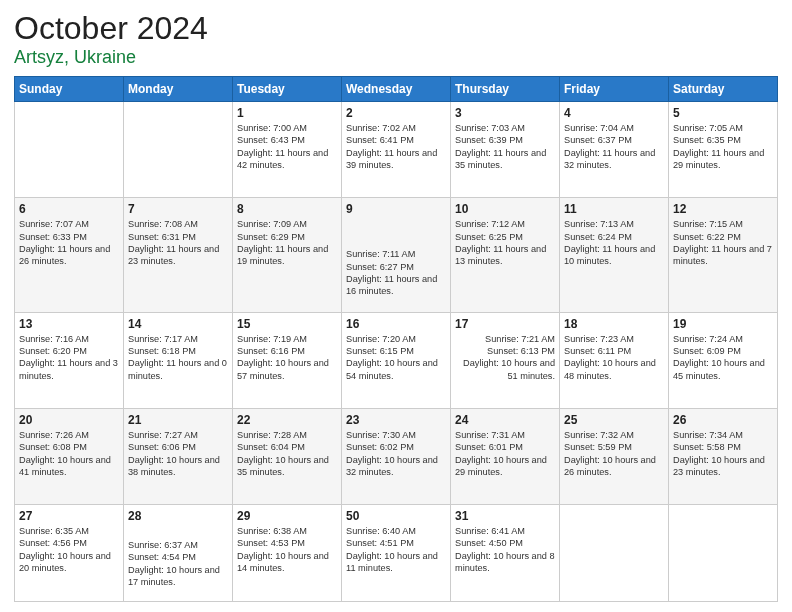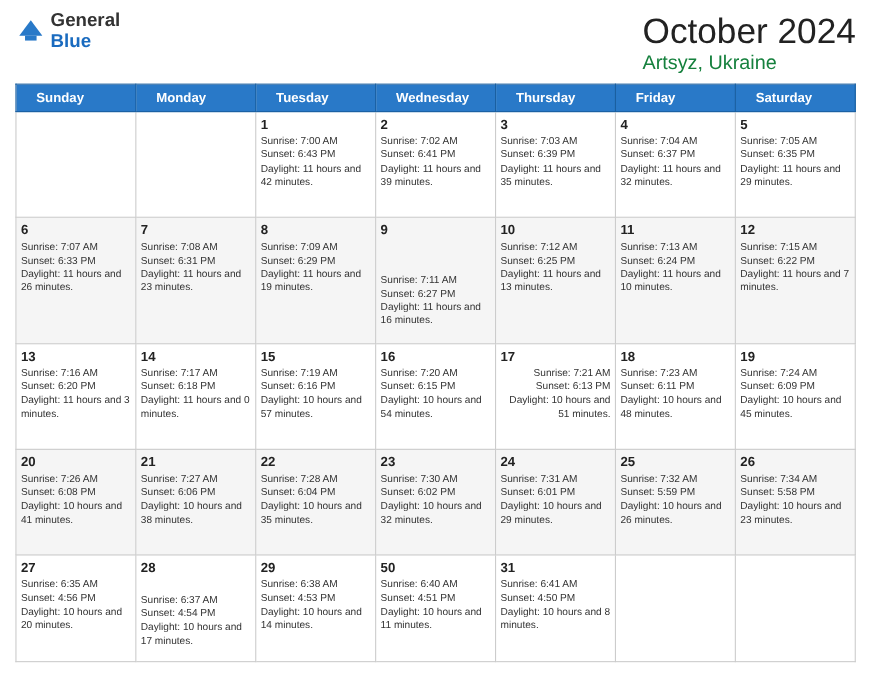--- a/index.html
+++ b/index.html
@@ -64,21 +64,21 @@
       border: 1px solid #ccc;
       border-collapse: collapse;
       width: 100%;
       table-layout: fixed;
     }
     .calendar thead tr th {
       background-color: #2979c8;
       color: #fff;
       font-size: 12px;
       font-weight: bold;
-      padding: 5px 18px;
+      padding: 5px 4px;
       border: 1px solid #1a5fa0;
       text-align: left;
     }
     .calendar tbody tr td {
       border: 1px solid #ccc;
       vertical-align: top;
       padding: 4px 4px;
       font-size: 9.5px;
       color: #333;
       height: 88px;
@@ -101,30 +101,20 @@
     }
     td.empty {
       background: #fafafa;
     }
   </style>
 </head>
 <body>
 
 <div class="page">
   <div class="header">
-    <div class="logo">
-      <svg class="logo-icon" viewBox="0 0 32 32">
-        <polygon points="16,4 28,20 4,20" fill="#2979c8"></polygon>
-        <rect x="10" y="20" width="12" height="5" fill="#2979c8"></rect>
-      </svg>
-      <div class="logo-text">
-        <span class="logo-general">General</span>
-        <span class="logo-blue">Blue</span>
-      </div>
-    </div>
     <div class="title-block">
       <div class="month-title">October 2024</div>
       <div class="subtitle">Artsyz, Ukraine</div>
     </div>
   </div>
 
   <table class="calendar">
     <thead>
       <tr>
         <th>Sunday</th>

